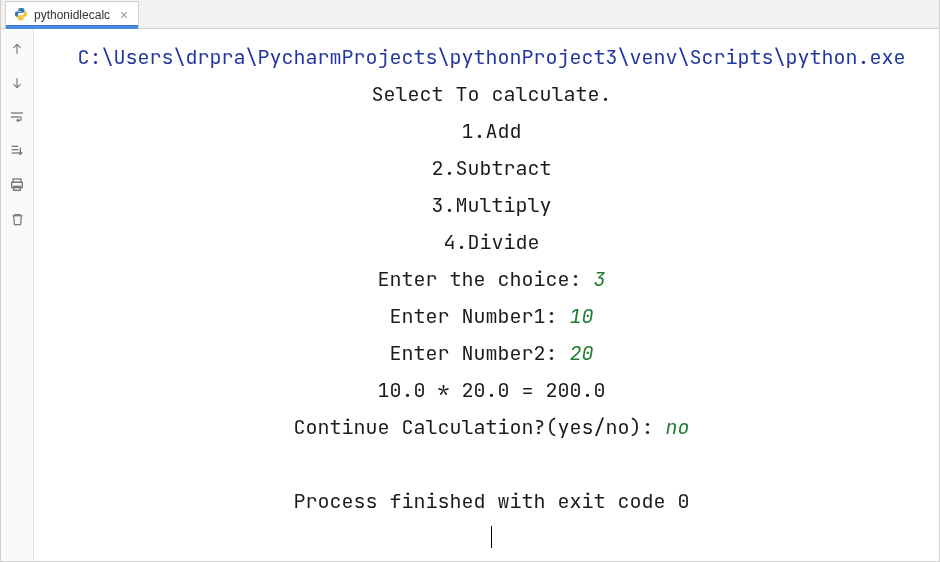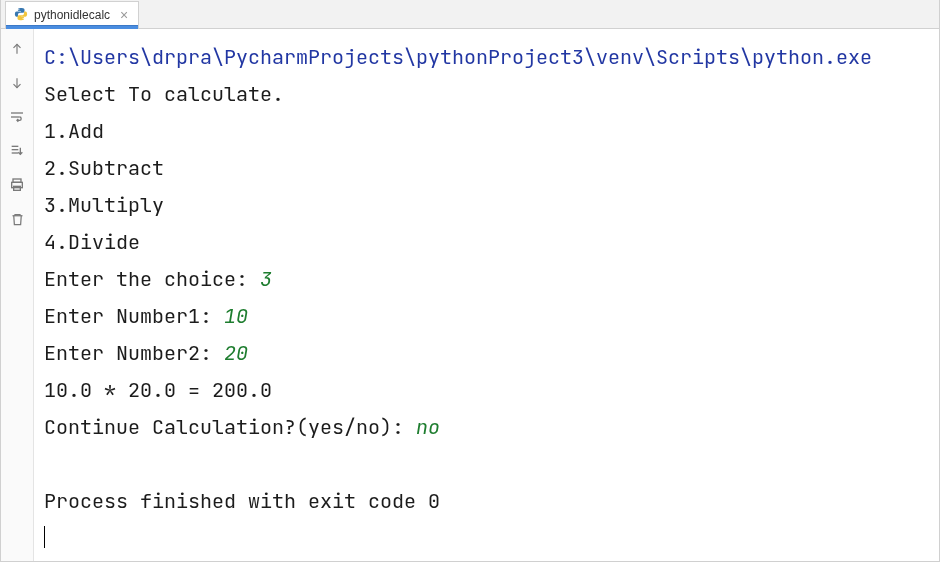--- a/index.html
+++ b/index.html
@@ -93,20 +93,21 @@
   .console {
     flex: 1;
     background: #ffffff;
     padding: 10px 0 13px 10px;
     font-family: "JetBrains Mono", "Consolas", "Menlo", monospace;
     font-size: 20px;
     line-height: 1.85;
     white-space: pre;
     overflow: hidden;
     color: #1c1c1c;
+    text-align: center;
   }
   .path   { color: #2237a3; }
   .input  { color: #1e7d2f; font-style: italic; }
   .proc   { color: #1c1c1c; }
   .cursor {
     display: inline-block;
     width: 1px;
     height: 22px;
     background: #000;
     vertical-align: -3px;

